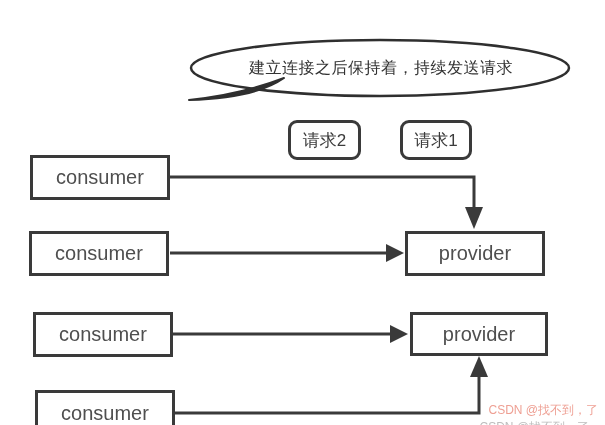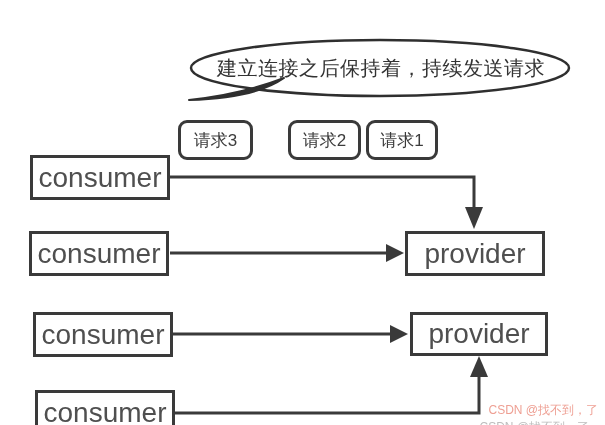--- a/index.html
+++ b/index.html
@@ -28,40 +28,40 @@
   }
   .connectors ellipse.bubble{
     fill:none;stroke:#2f2f2f;stroke-width:2.5;
   }
   .connectors path.tail{
     fill:#2f2f2f;stroke:#2f2f2f;stroke-width:2;stroke-linejoin:round;
   }
   .bubble-text{
     position:absolute;left:192px;top:57px;width:378px;
     text-align:center;
-    font-size:20px;line-height:22px;
+    font-size:16px;line-height:22px;
     color:var(--bubble-text);
     letter-spacing:0.5px;
     white-space:nowrap;
   }
   .request{
     position:absolute;top:120px;width:75px;height:40px;
     box-sizing:border-box;
     border:3px solid var(--line);border-radius:9px;
     background:#ffffff;
     display:flex;align-items:center;justify-content:center;
     font-size:17px;color:#3c3c3c;
   }
   .node{
     position:absolute;width:140px;height:45px;
     box-sizing:border-box;
     border:3px solid var(--line);
     background:#ffffff;
     display:flex;align-items:center;justify-content:center;
-    font-size:28px;color:var(--node-text);
+    font-size:20px;color:var(--node-text);
   }
   .wm1{
     position:absolute;right:7px;top:402px;
     font-size:12px;color:var(--watermark-red);
     white-space:nowrap;
   }
   .wm2{
     position:absolute;right:16px;top:419px;
     font-size:12px;color:var(--watermark-gray);
     white-space:nowrap;
@@ -85,23 +85,22 @@
 
     <path class="wire" d="M173,334 H391"></path>
     <polygon class="head" points="390,325 390,343 408,334"></polygon>
 
     <path class="wire" d="M173,413 H479 V377"></path>
     <polygon class="head" points="470,377 488,377 479,356"></polygon>
   </svg>
 
   <div class="bubble-text">建立连接之后保持着，持续发送请求</div>
 
-  <div class="request" style="left:178px">请求3</div>
   <div class="request" style="left:288px;width:73px">请求2</div>
-  <div class="request" style="left:366px;width:72px">请求1</div>
+  <div class="request" style="left:400px;width:72px">请求1</div>
 
   <div class="node" style="left:30px;top:155px">consumer</div>
   <div class="node" style="left:29px;top:231px">consumer</div>
   <div class="node" style="left:33px;top:312px">consumer</div>
   <div class="node" style="left:35px;top:390px;height:46px">consumer</div>
 
   <div class="node" style="left:405px;top:231px">provider</div>
   <div class="node" style="left:410px;top:312px;width:138px;height:44px">provider</div>
 
   <div class="wm1">CSDN @找不到，了</div>

